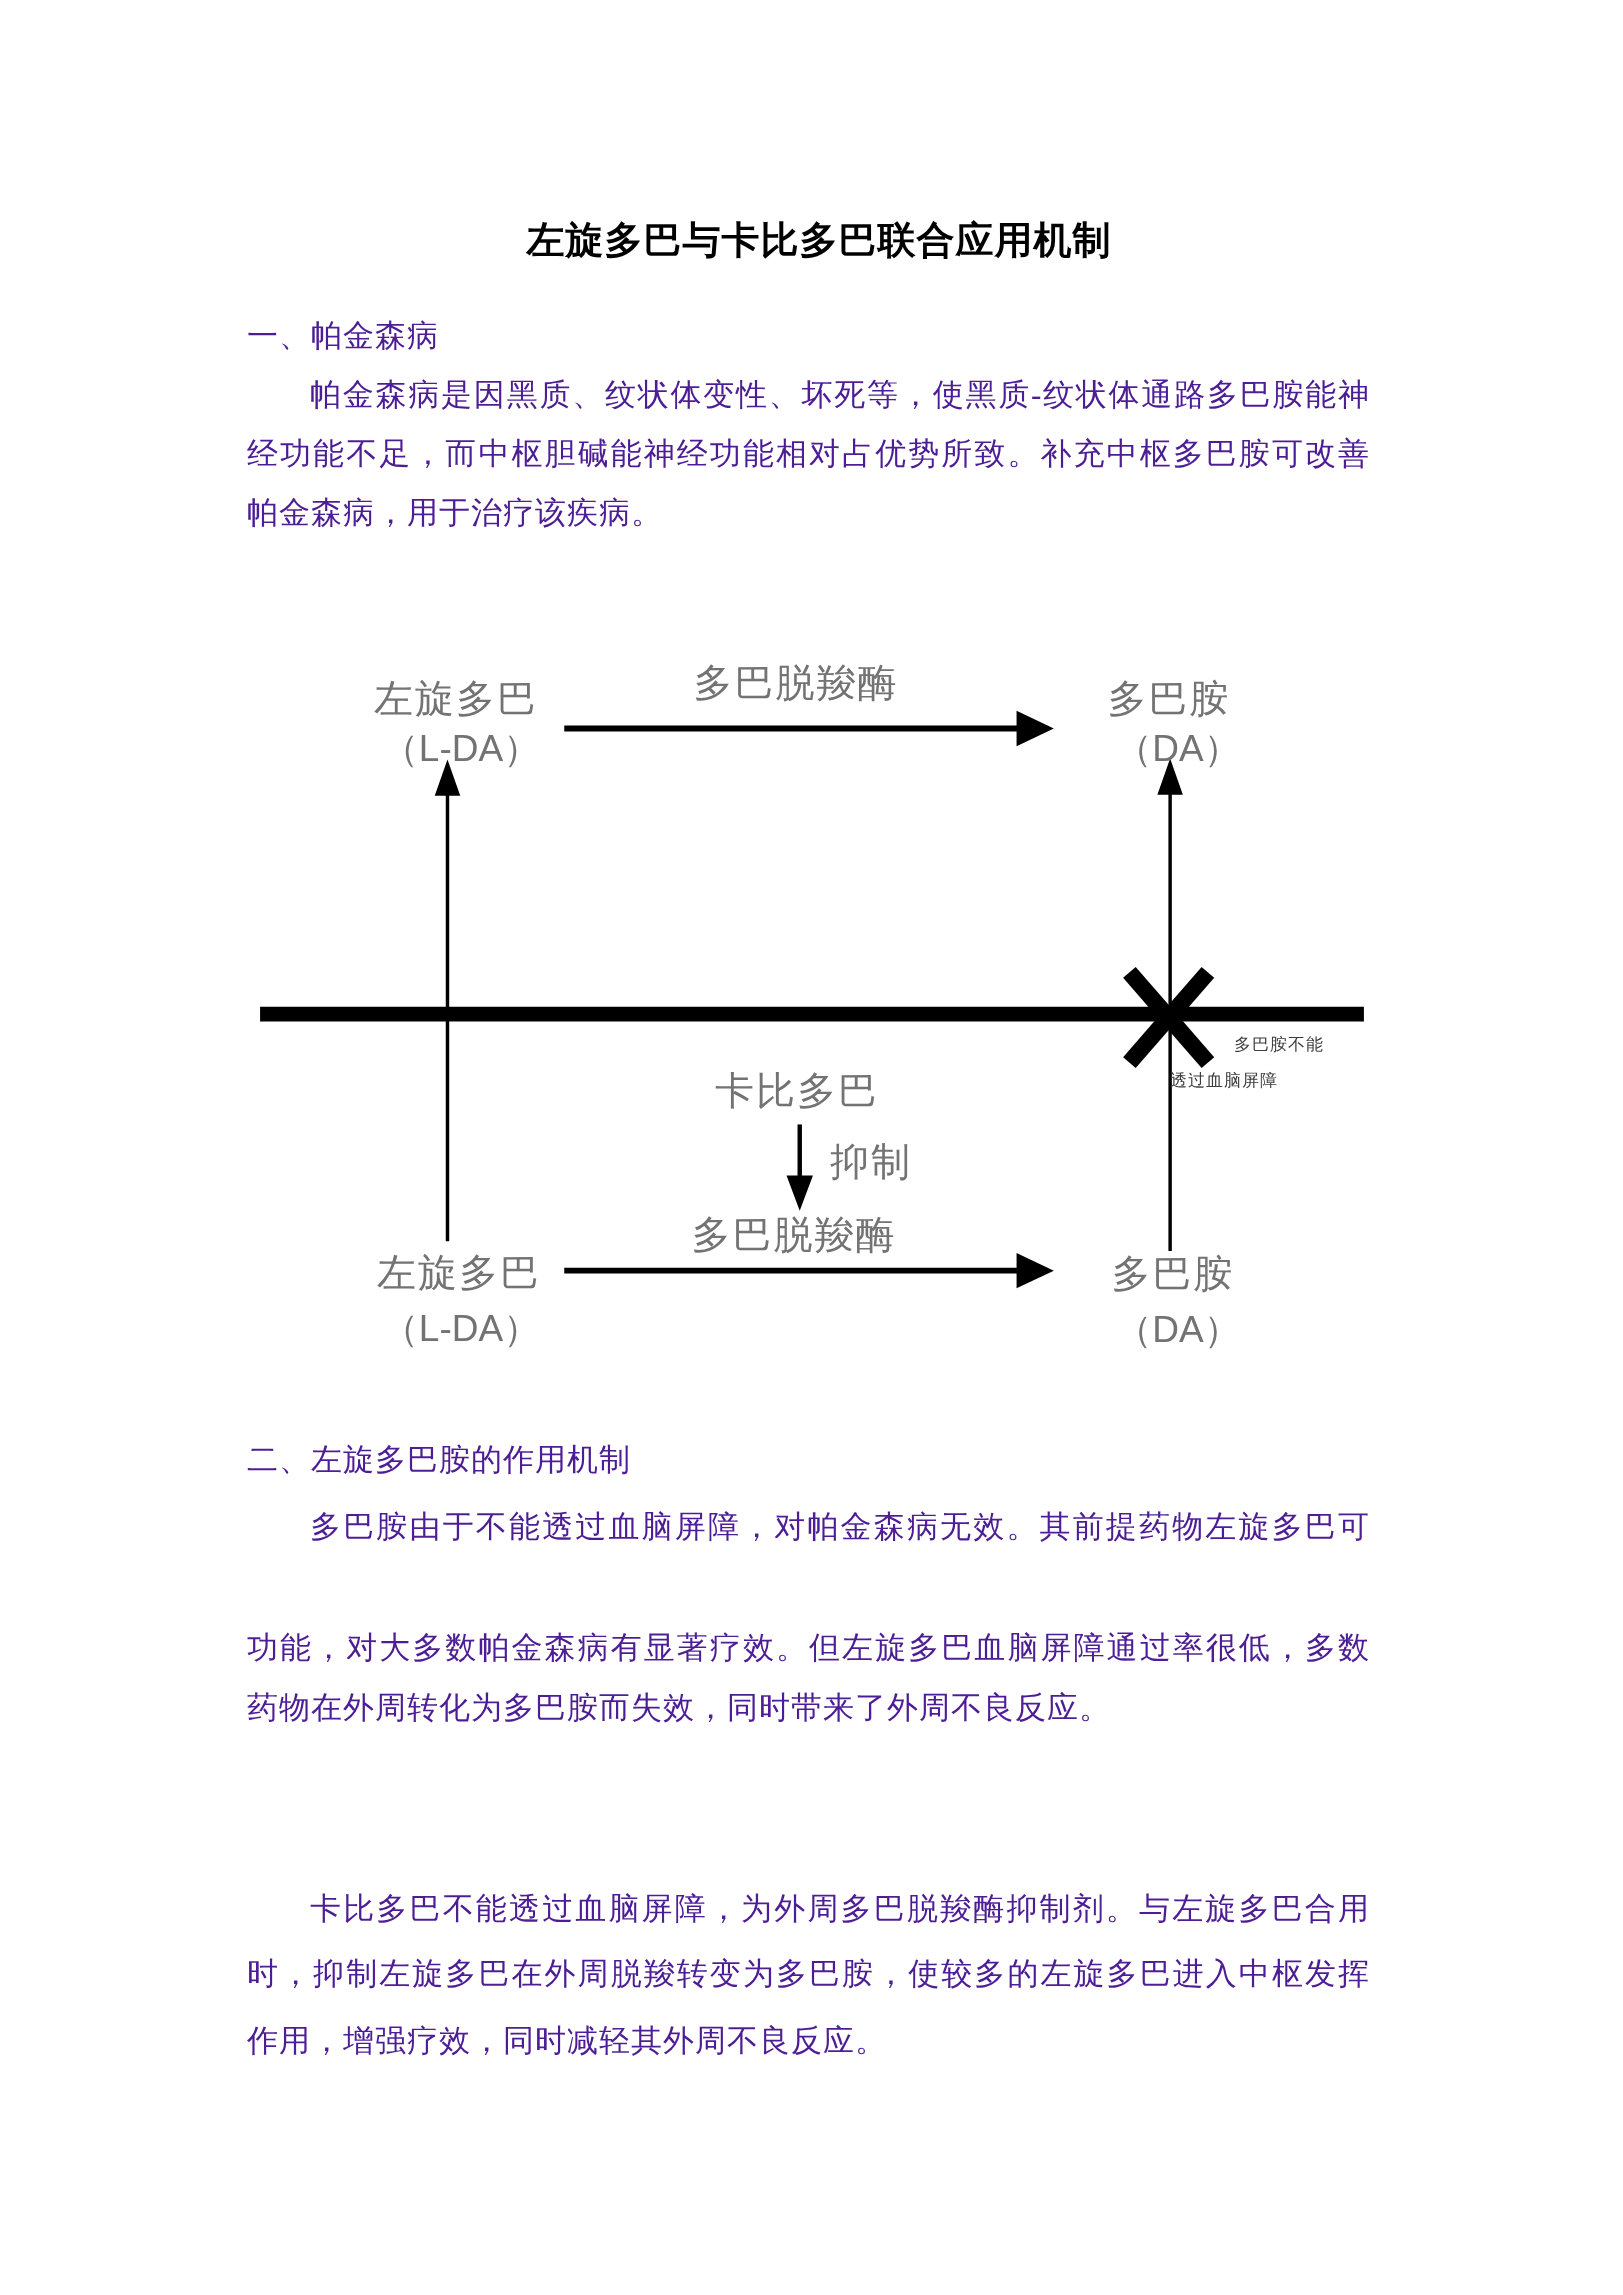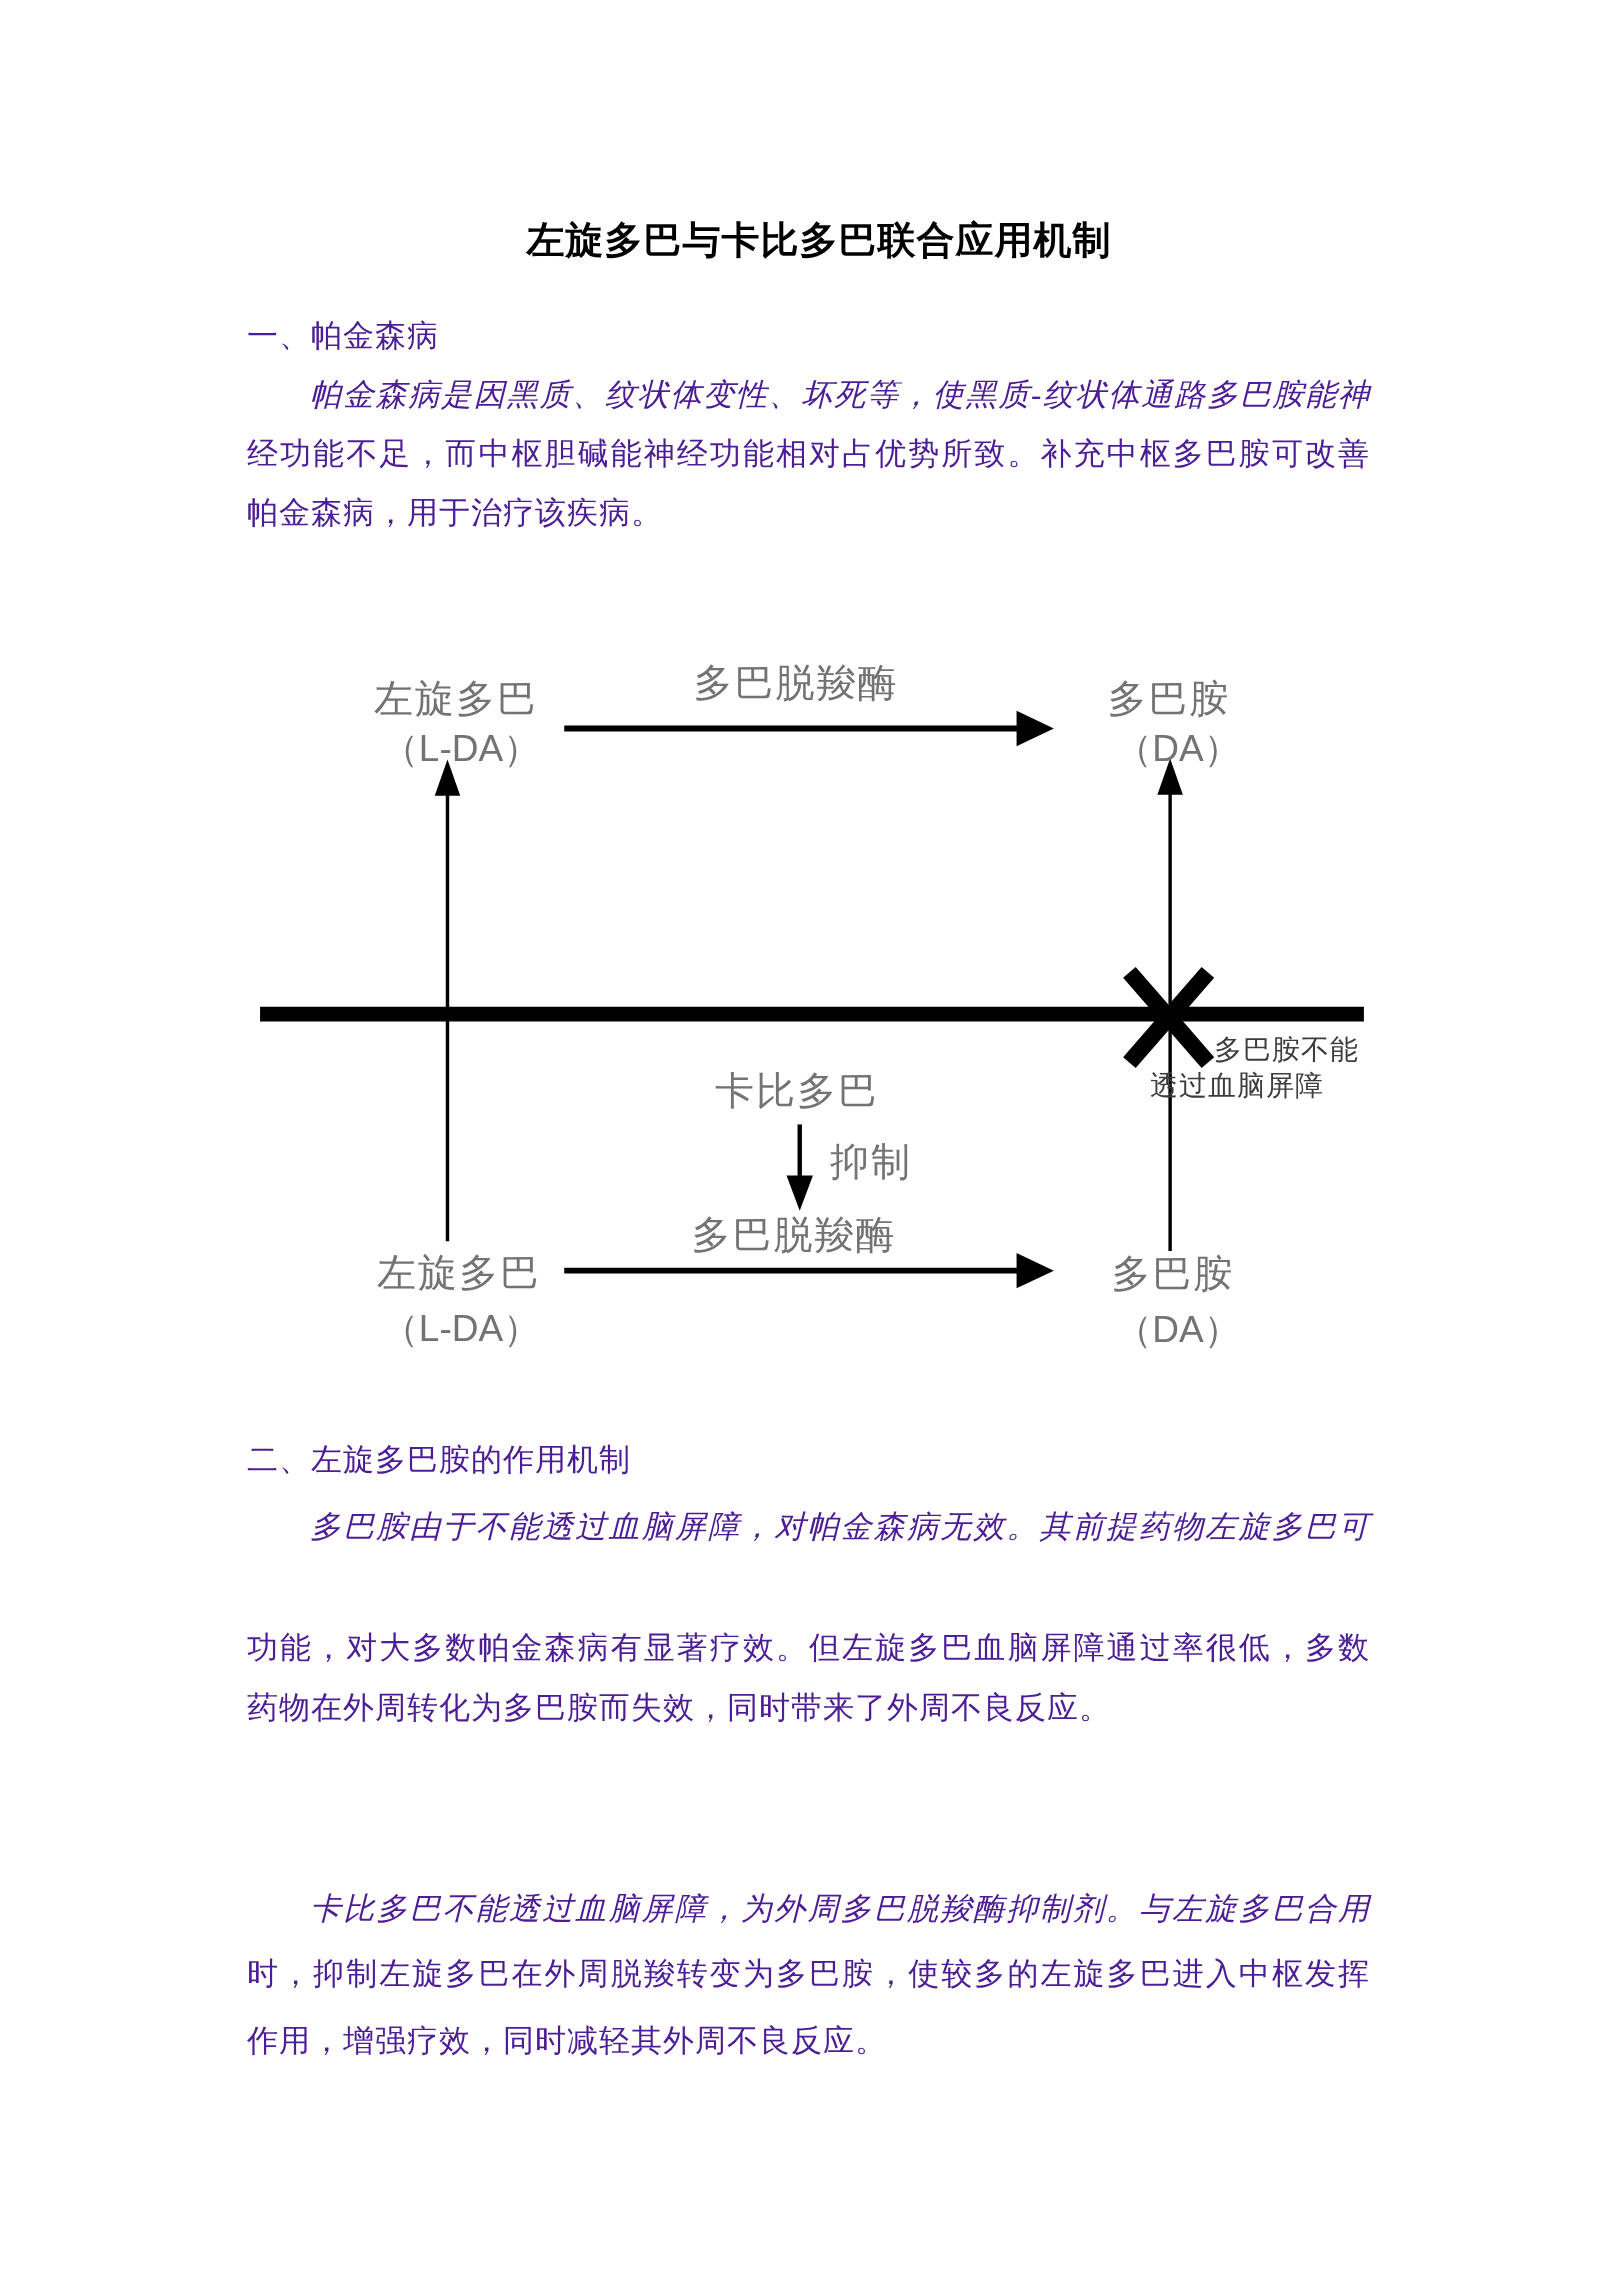--- a/index.html
+++ b/index.html
@@ -4,31 +4,31 @@
 <style>
   html,body{margin:0;padding:0;overflow:hidden;}
   body{width:1623px;height:2295px;background:#ffffff;position:relative;
        font-family:"Liberation Serif", serif;}
   .page{position:absolute;left:0;top:0;width:1623px;height:2295px;background:#ffffff;}
 
   
   .bline{position:absolute;left:247px;width:1122px;font-size:31px;line-height:1.18;
          letter-spacing:1px;color:#4c1d95;font-family:"Liberation Serif", serif;}
   .just{text-align:justify;text-align-last:justify;text-justify:inter-character;letter-spacing:0;}
-  .ind{padding-left:63px;width:1059px;font-style:italic;}
+  .ind{padding-left:63px;width:1059px;}
   .title{position:absolute;top:215px;left:819px;transform:translateX(-50%);
          font-size:38px;font-weight:bold;letter-spacing:1px;white-space:nowrap;color:#000;}
 
   
   .dlab{position:absolute;font-family:"Liberation Sans", sans-serif;font-size:39px;
         line-height:1;letter-spacing:2px;color:#737373;white-space:nowrap;}
   .ctr{transform:translateX(-50%);}
   .abbr{font-size:37px;letter-spacing:0;}
-  .note{position:absolute;font-family:"Liberation Sans", sans-serif;font-size:28px;
-        line-height:1;letter-spacing:1px;color:#3d3d3d;white-space:nowrap;}
+  .note{position:absolute;font-family:"Liberation Sans", sans-serif;font-size:17px;
+        line-height:1;letter-spacing:1px;color:#3d3d3d;white-space:nowrap;margin-left:20px;}
   svg.overlay{position:absolute;left:0;top:0;}
 </style>
 </head>
 <body>
 
 <div class="page">
 
   <div class="title">左旋多巴与卡比多巴联合应用机制</div>
 
   <div class="bline" style="top:318px">一、帕金森病</div>

